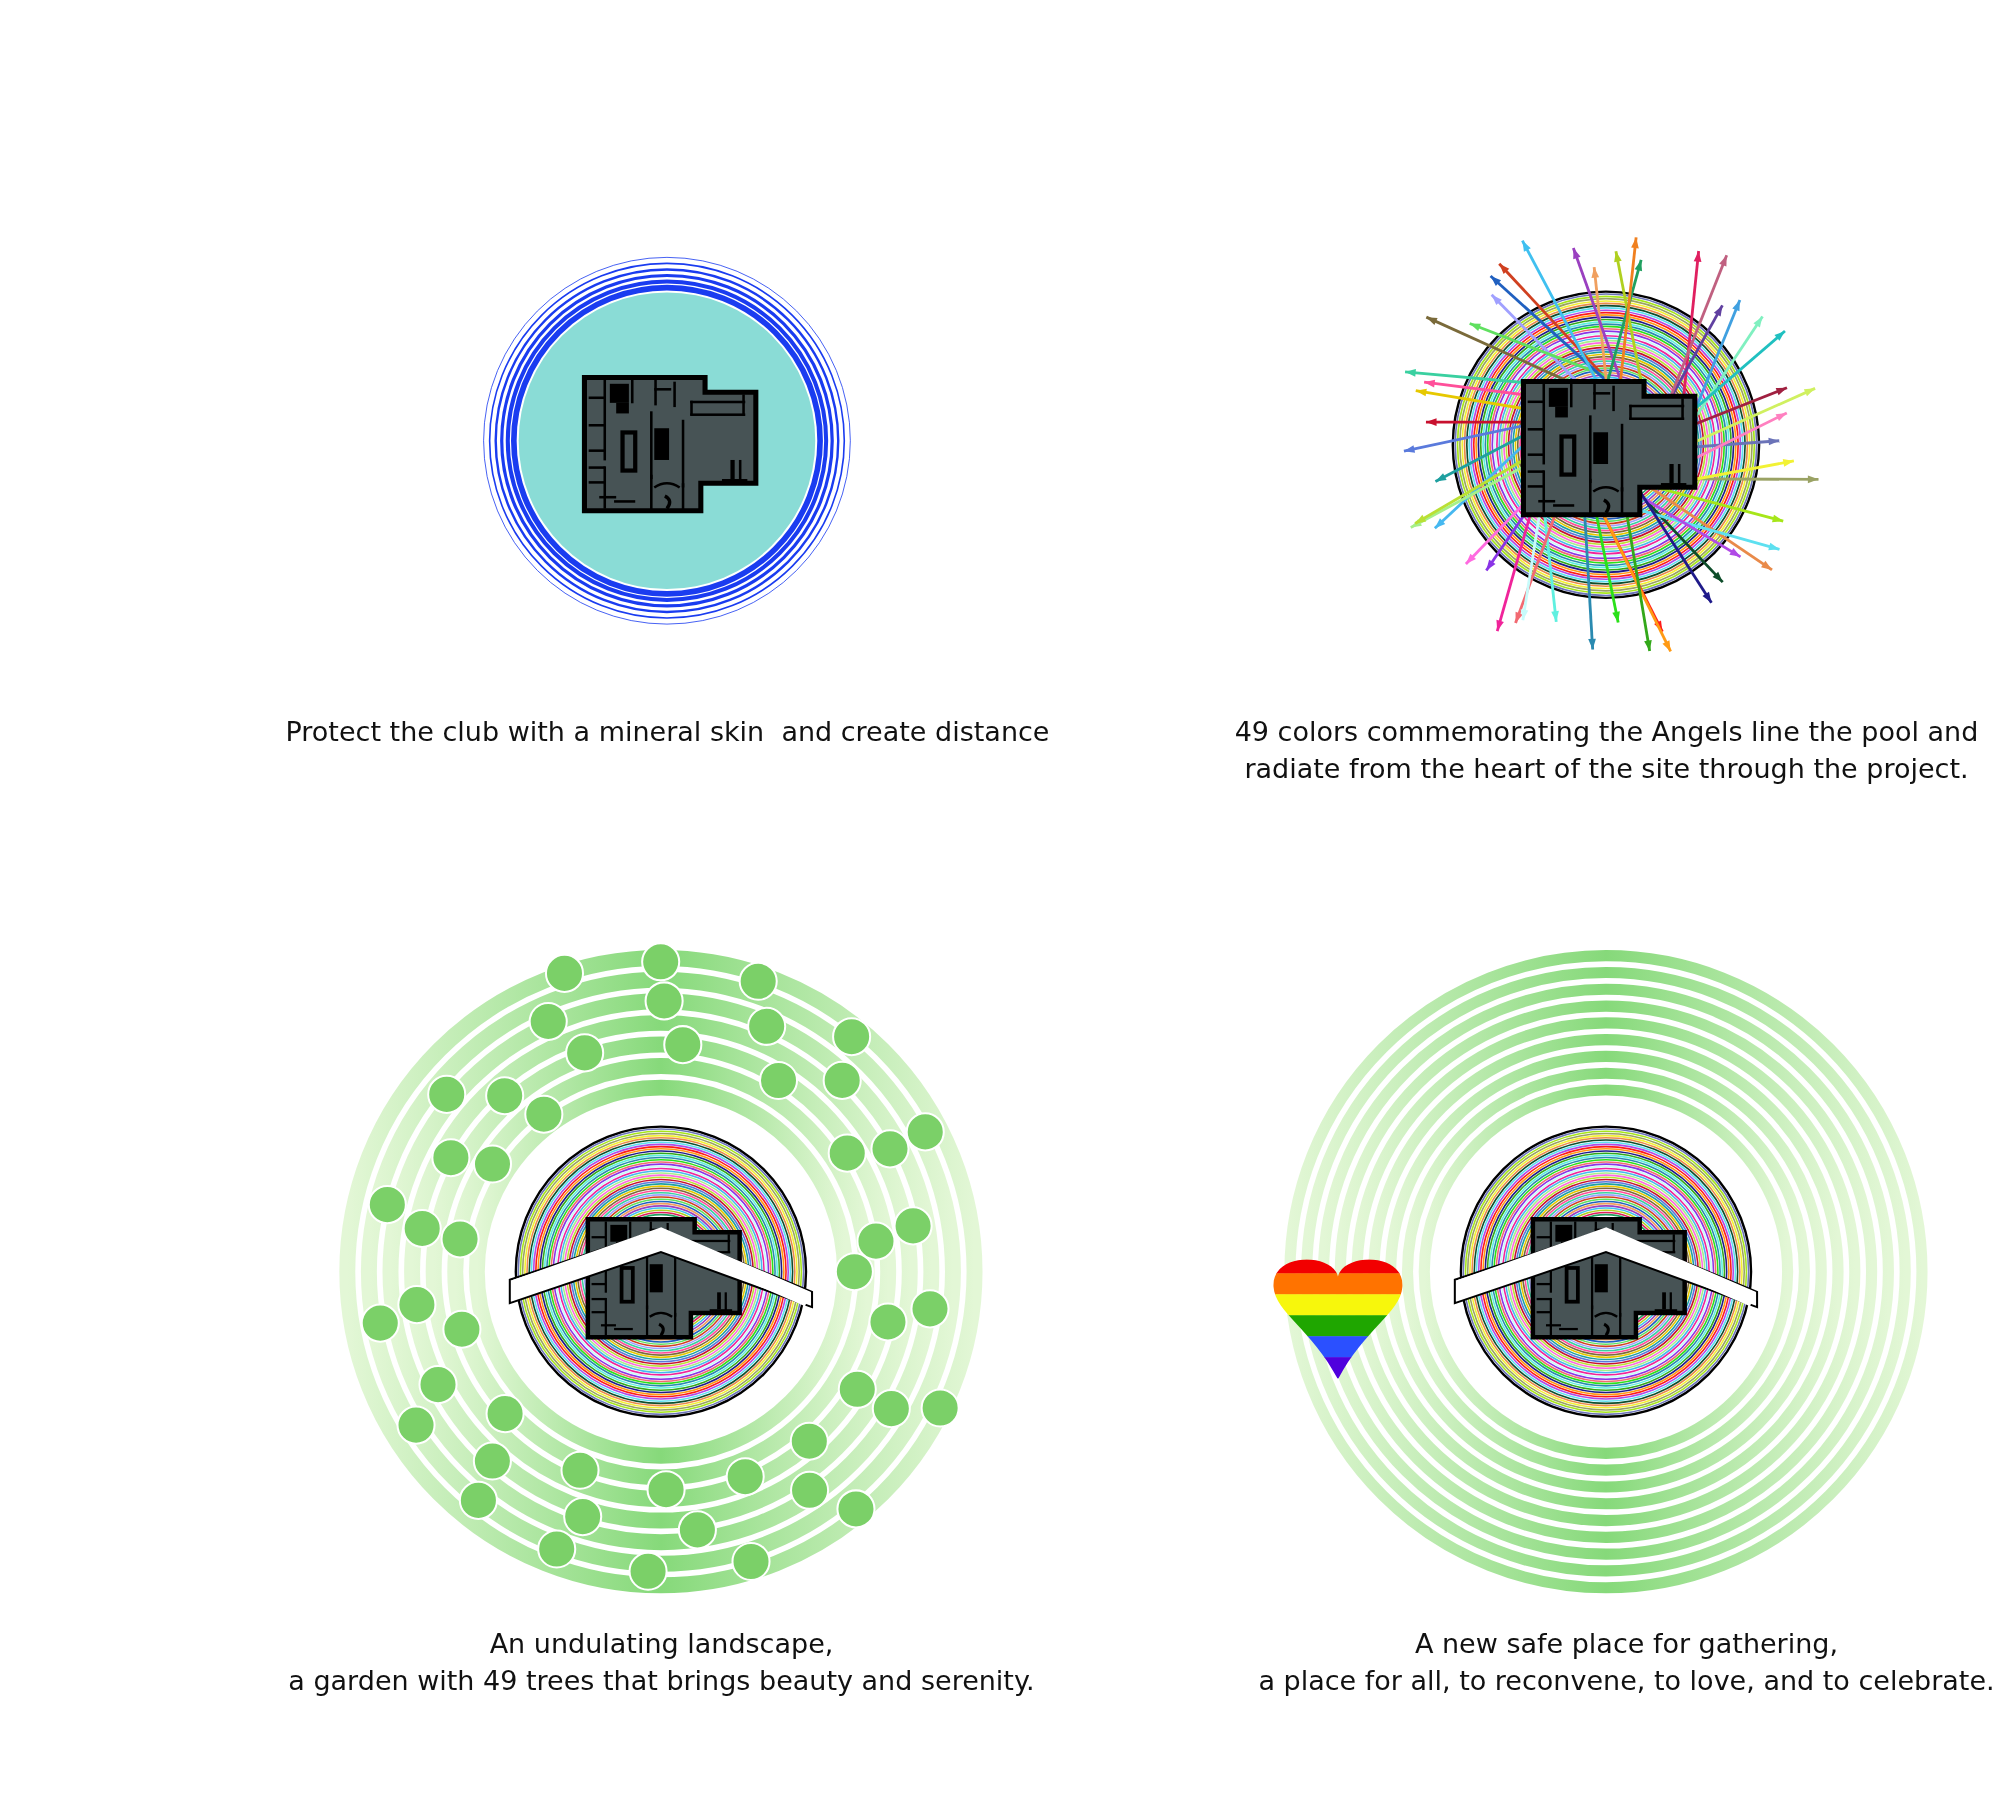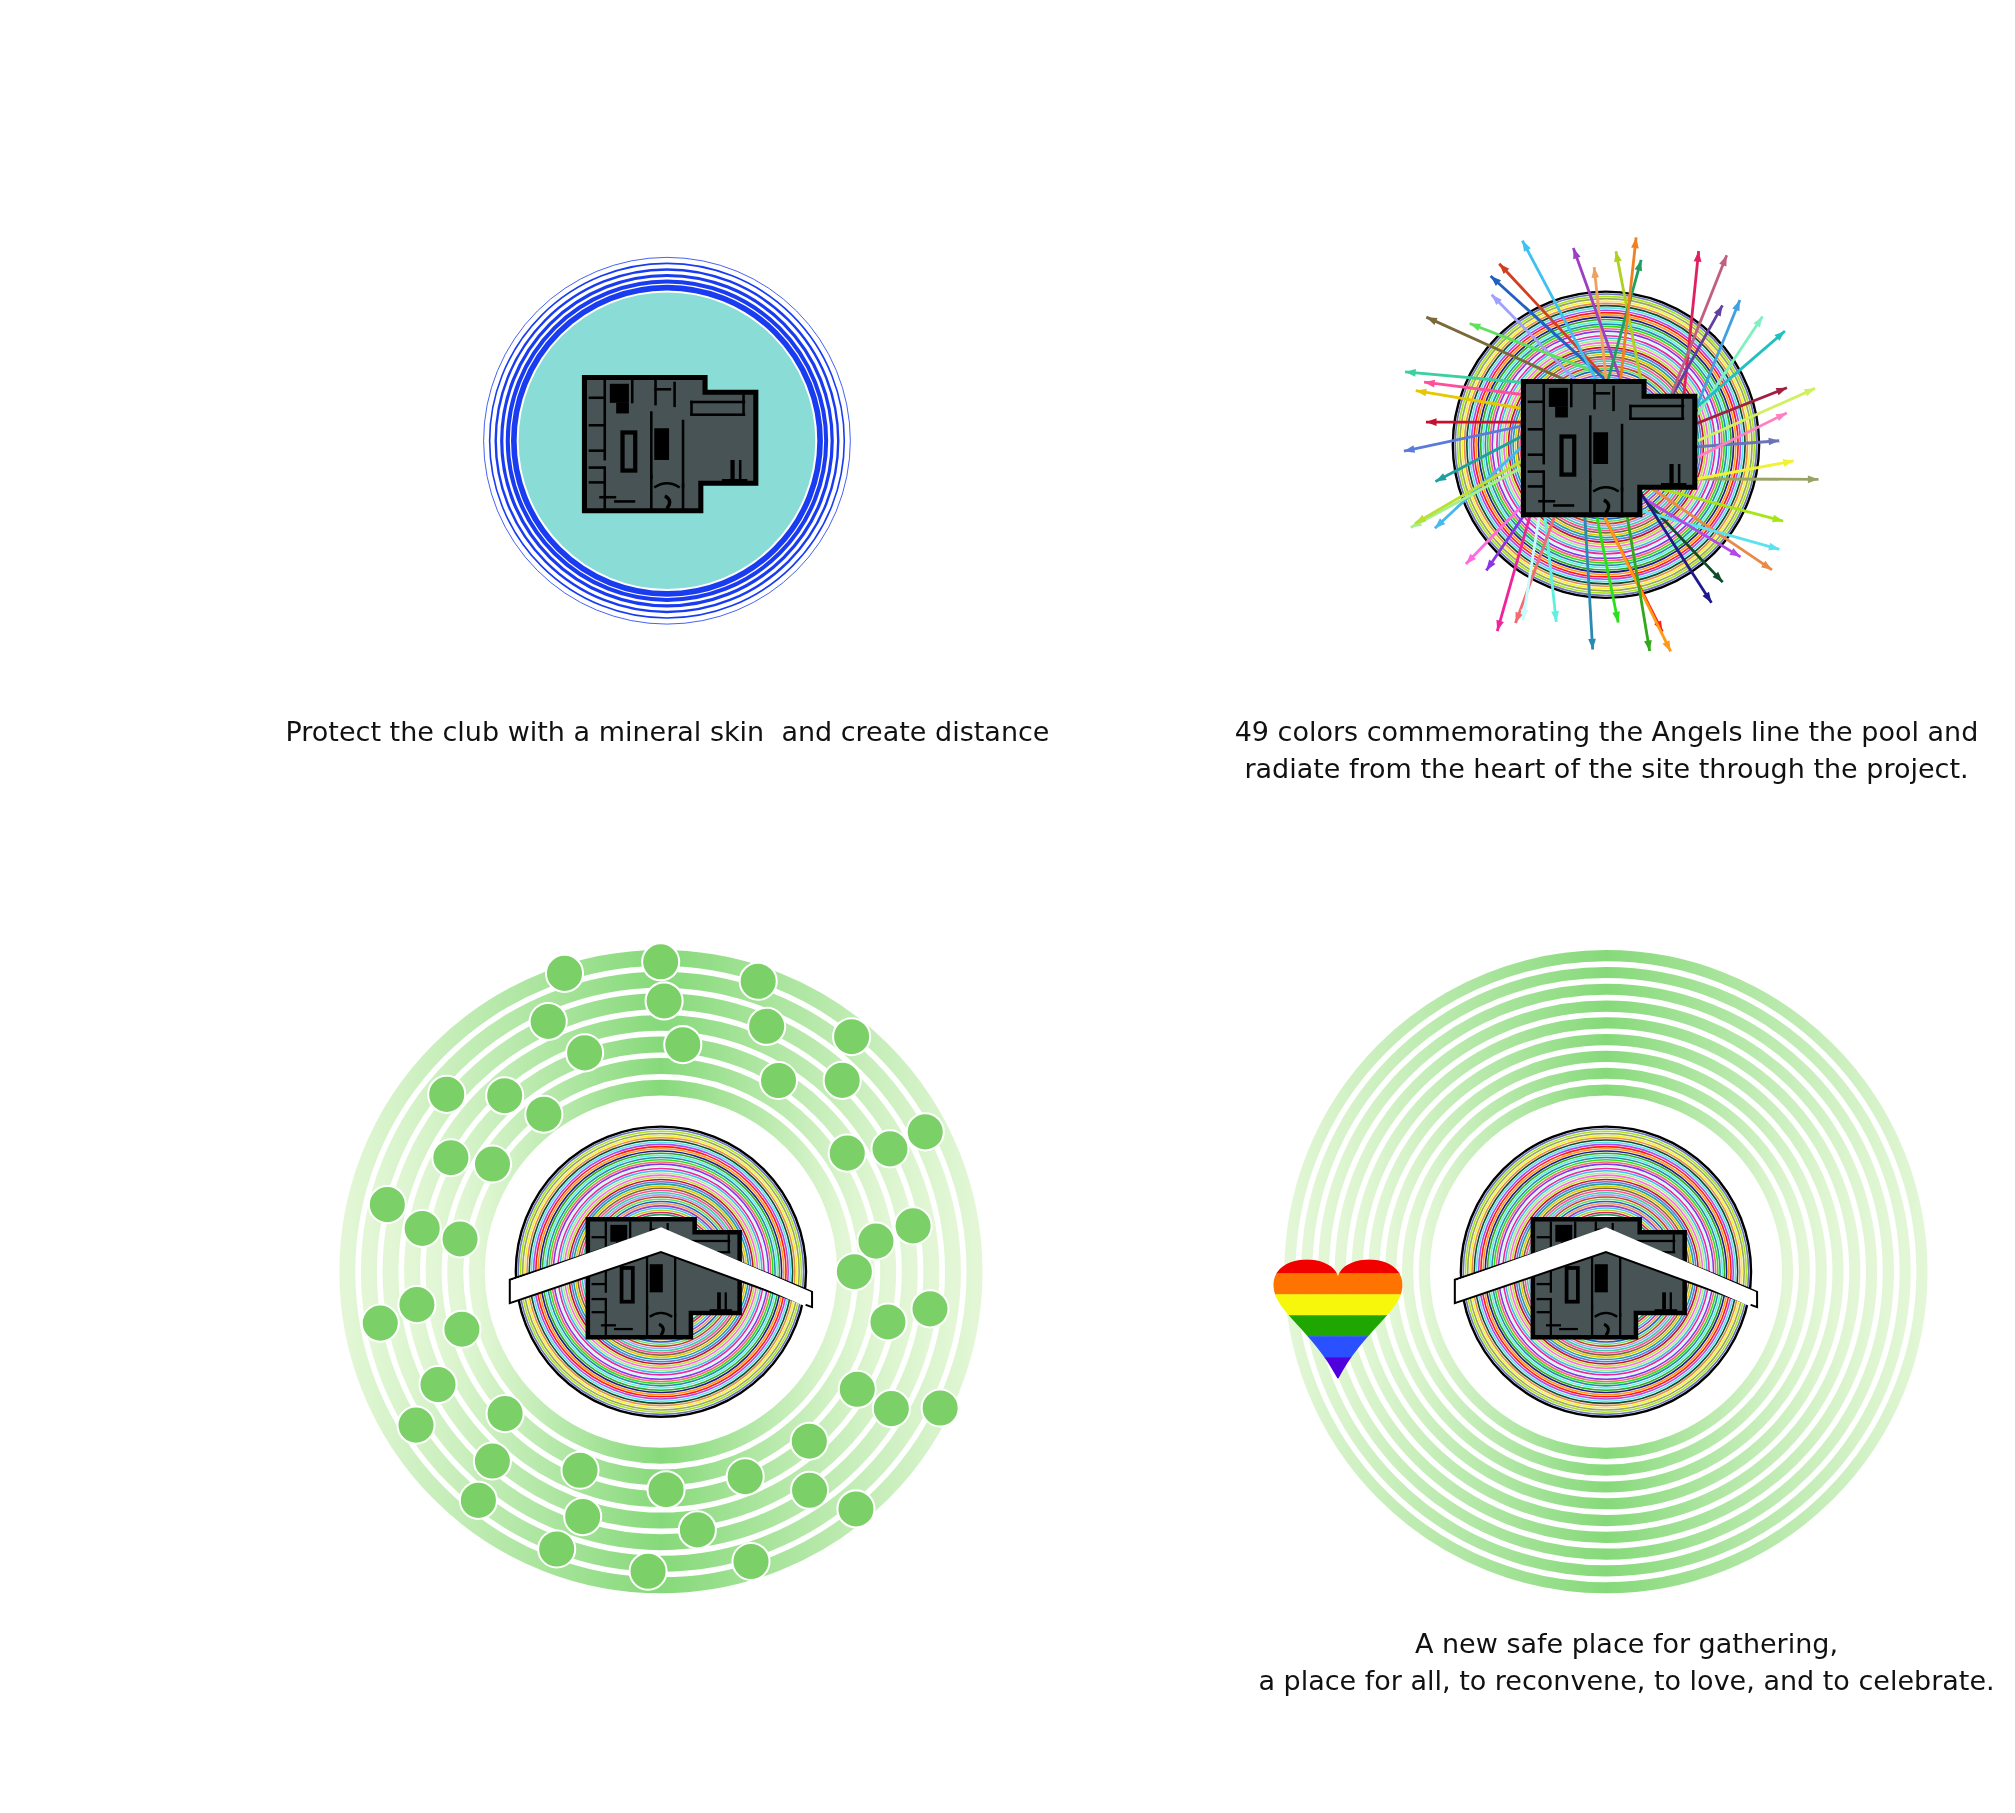--- a/index.html
+++ b/index.html
@@ -678,19 +678,23 @@
   </svg>
 
   <div class="caption" style="left:224px; top:713px;">
     <span>Protect the club with a mineral skin  and create distance</span>
   </div>
   <div class="caption" style="left:1163px; top:713px;">
     <span>49 colors commemorating the Angels line the pool and</span>
     <span>radiate from the heart of the site through the project.</span>
   </div>
   
+  <div class="caption" style="left:218px; top:1625px;">
+    <span>An undulating landscape,</span>
+    <span>a garden with 49 trees that brings beauty and serenity.</span>
+  </div>
   <div class="caption" style="left:1183px; top:1625px;">
     <span>A new safe place for gathering,</span>
     <span>a place for all, to reconvene, to love, and to celebrate.</span>
   </div>
   
 </div>
 
 
 </body></html>

